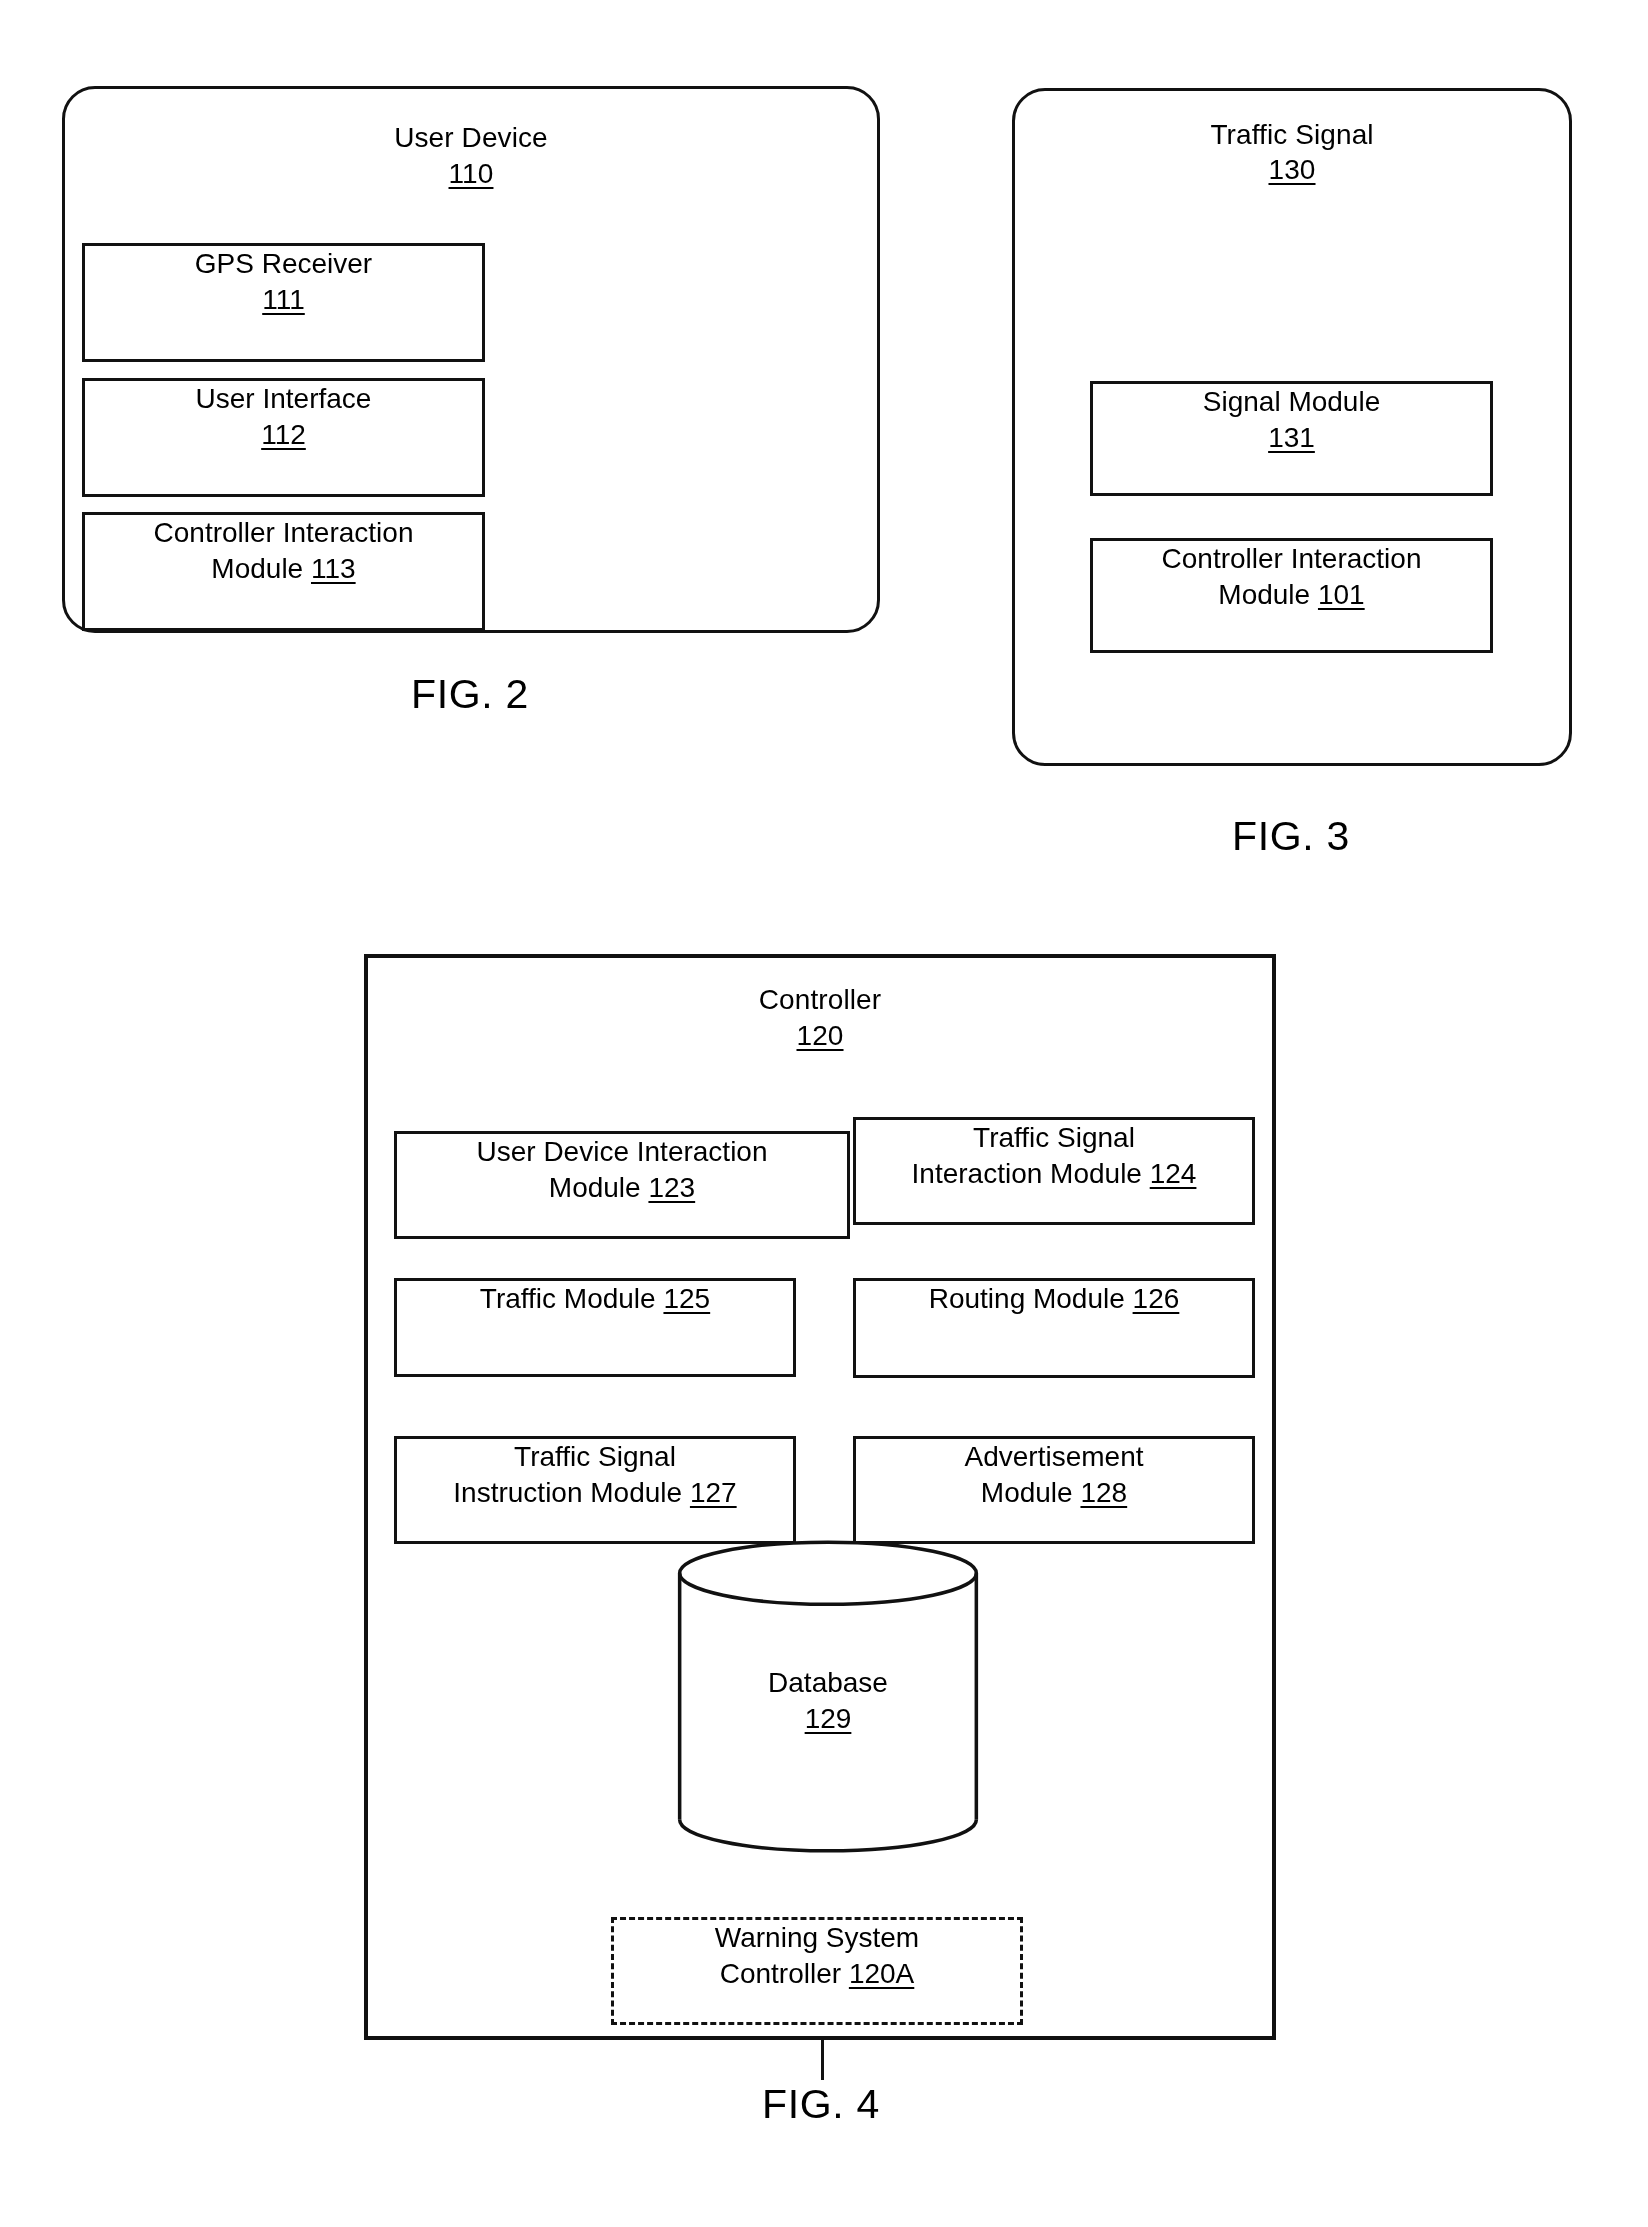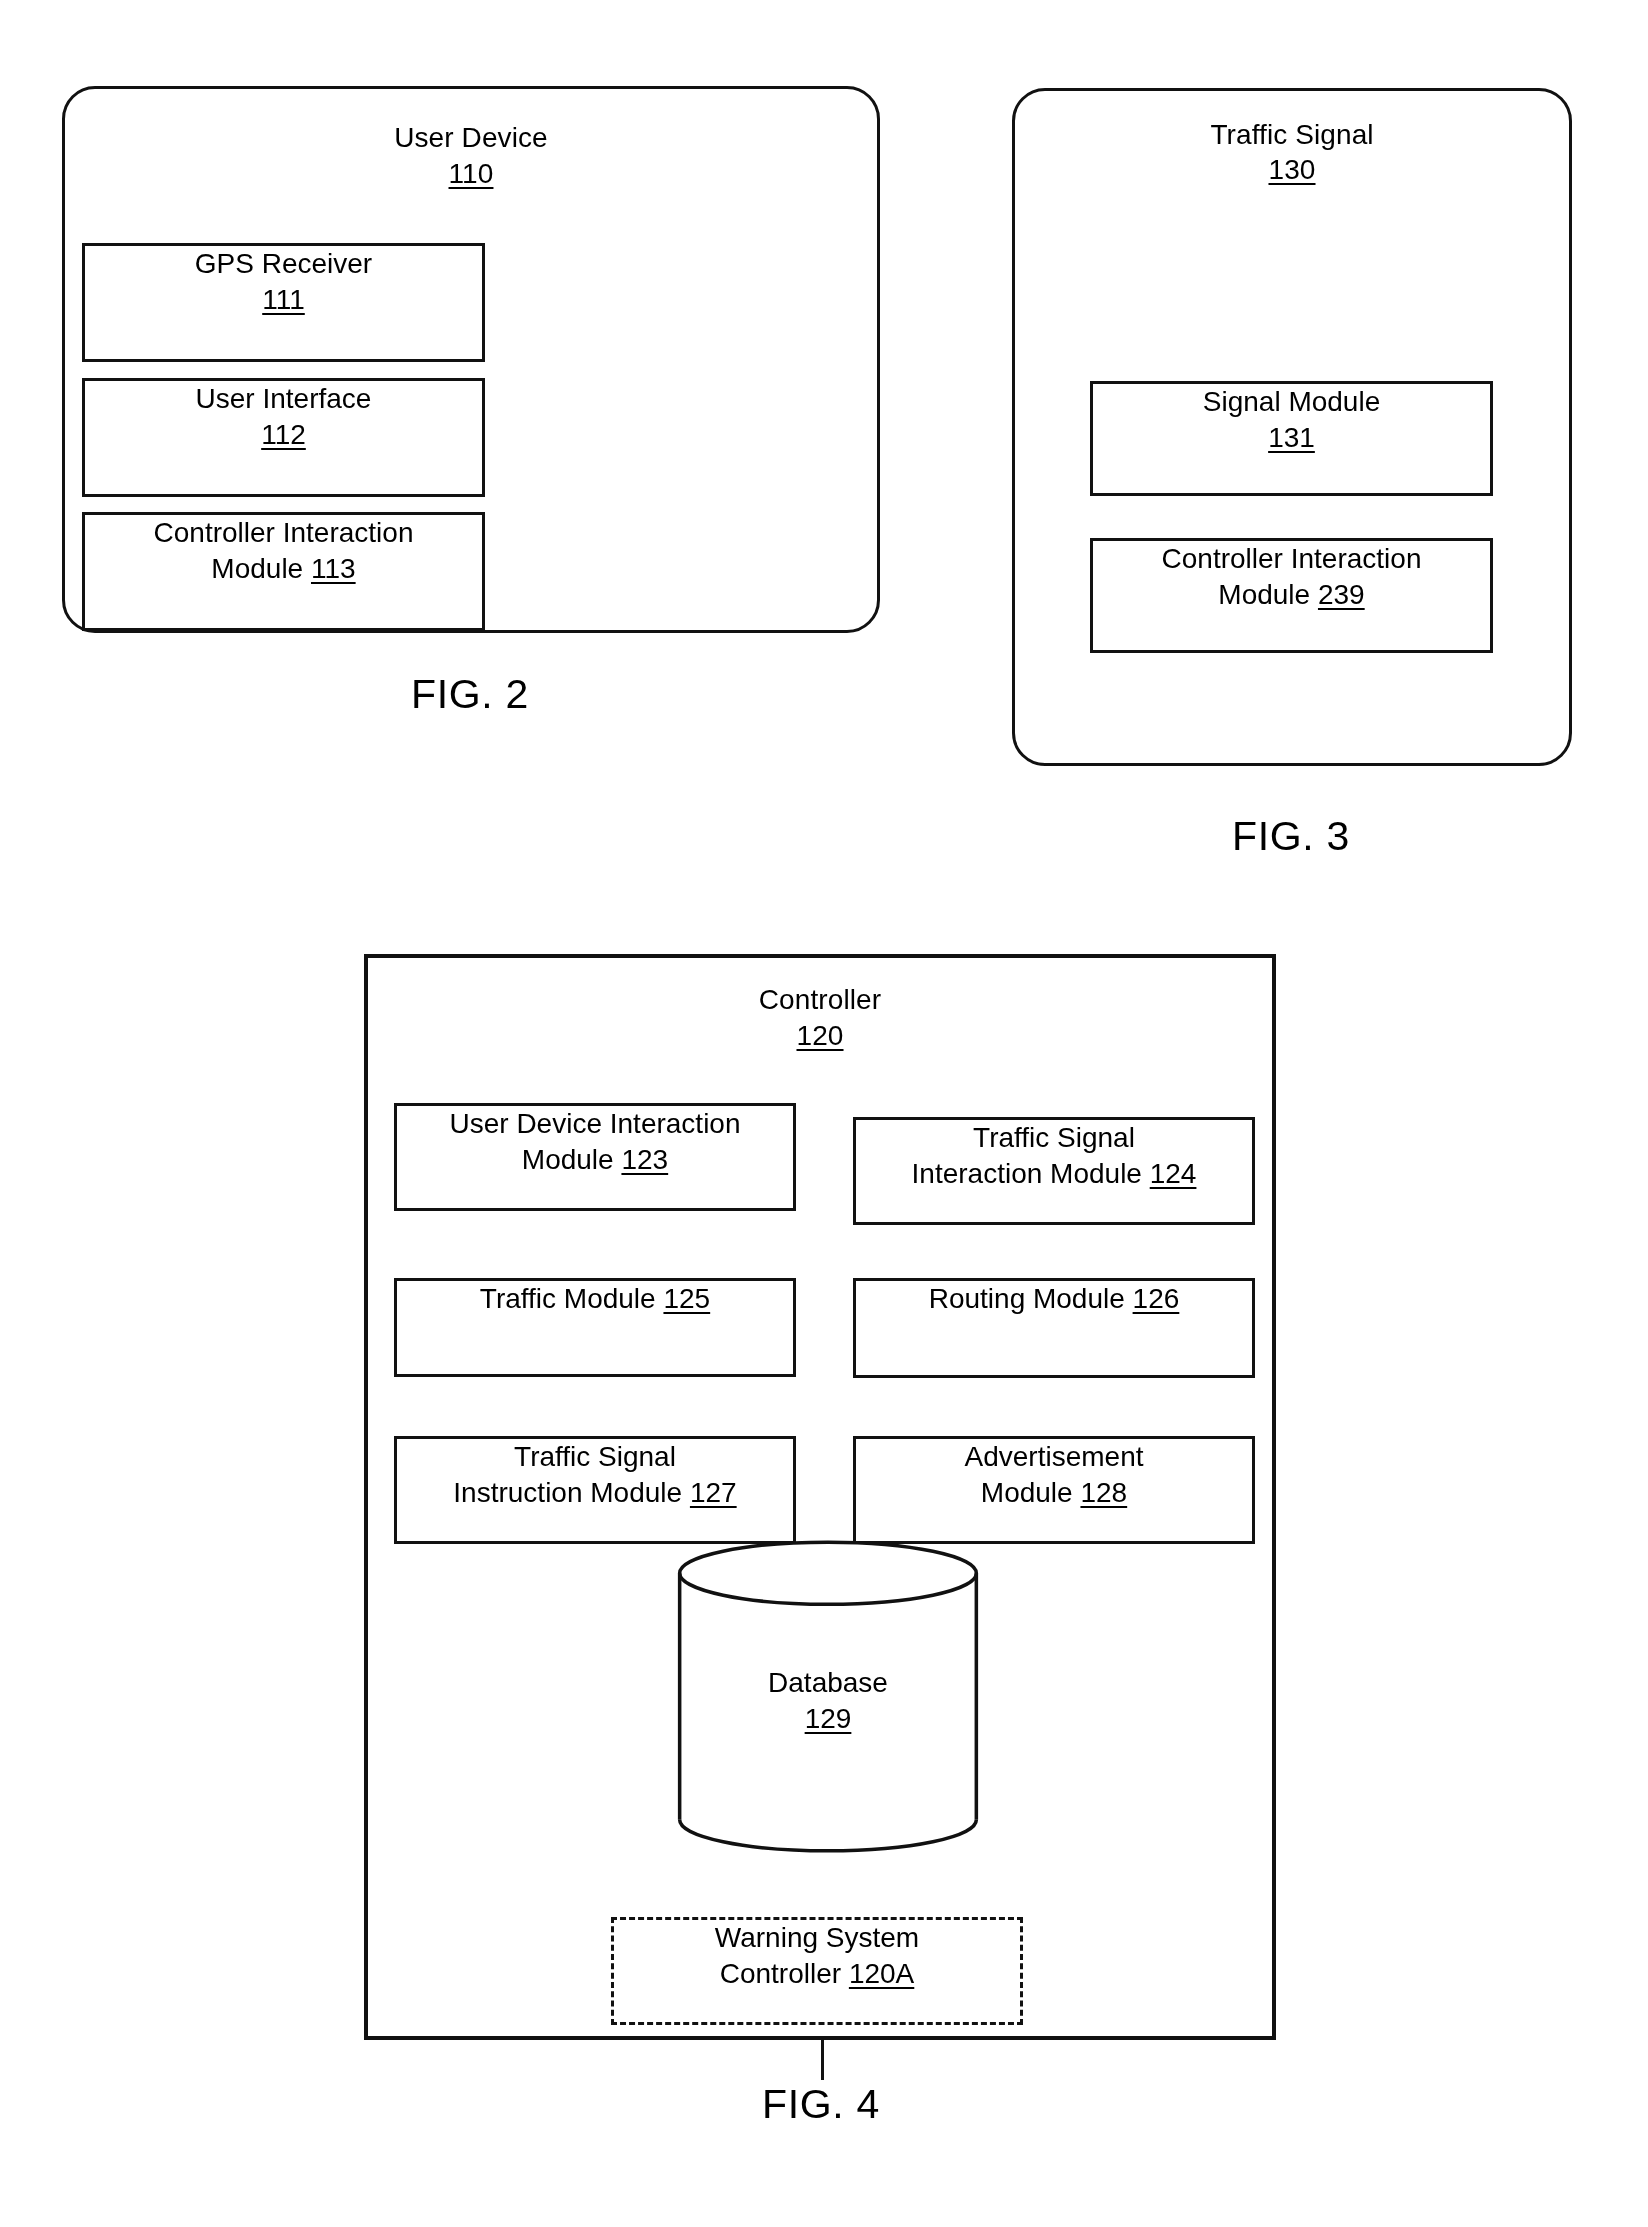--- a/index.html
+++ b/index.html
@@ -153,36 +153,36 @@
         <div>Signal Module </div>
         <div class="ref">131</div>
       </div>
     </div>
 
     <div class="module" style="left:75px; top:417px; width:403px; height:115px;">
       <div class="mtext">
         <div>Controller Interaction</div>
         <div>
           <span>Module </span>
-          <span class="ref">239</span>
+          <span class="ref">101</span>
         </div>
       </div>
     </div>
   </div>
 
   <div class="fig-label" style="left:1153px; top:813px; width:276px;">FIG. 3</div>
 
   <div class="fig-box square" style="left:364px; top:954px; width:912px; height:1086px;">
 
     <div class="box-title" style="top:24px;">
       <div>Controller </div>
       <div class="ref">120</div>
     </div>
 
-    <div class="module" style="left:26px; top:115px; width:402px; height:108px;">
+    <div class="module" style="left:26px; top:143px; width:456px; height:108px;">
       <div class="mtext">
         <div>User Device Interaction</div>
         <div>
           <span>Module </span>
           <span class="ref">123</span>
         </div>
       </div>
     </div>
 
     <div class="module" style="left:485px; top:129px; width:402px; height:108px;">

